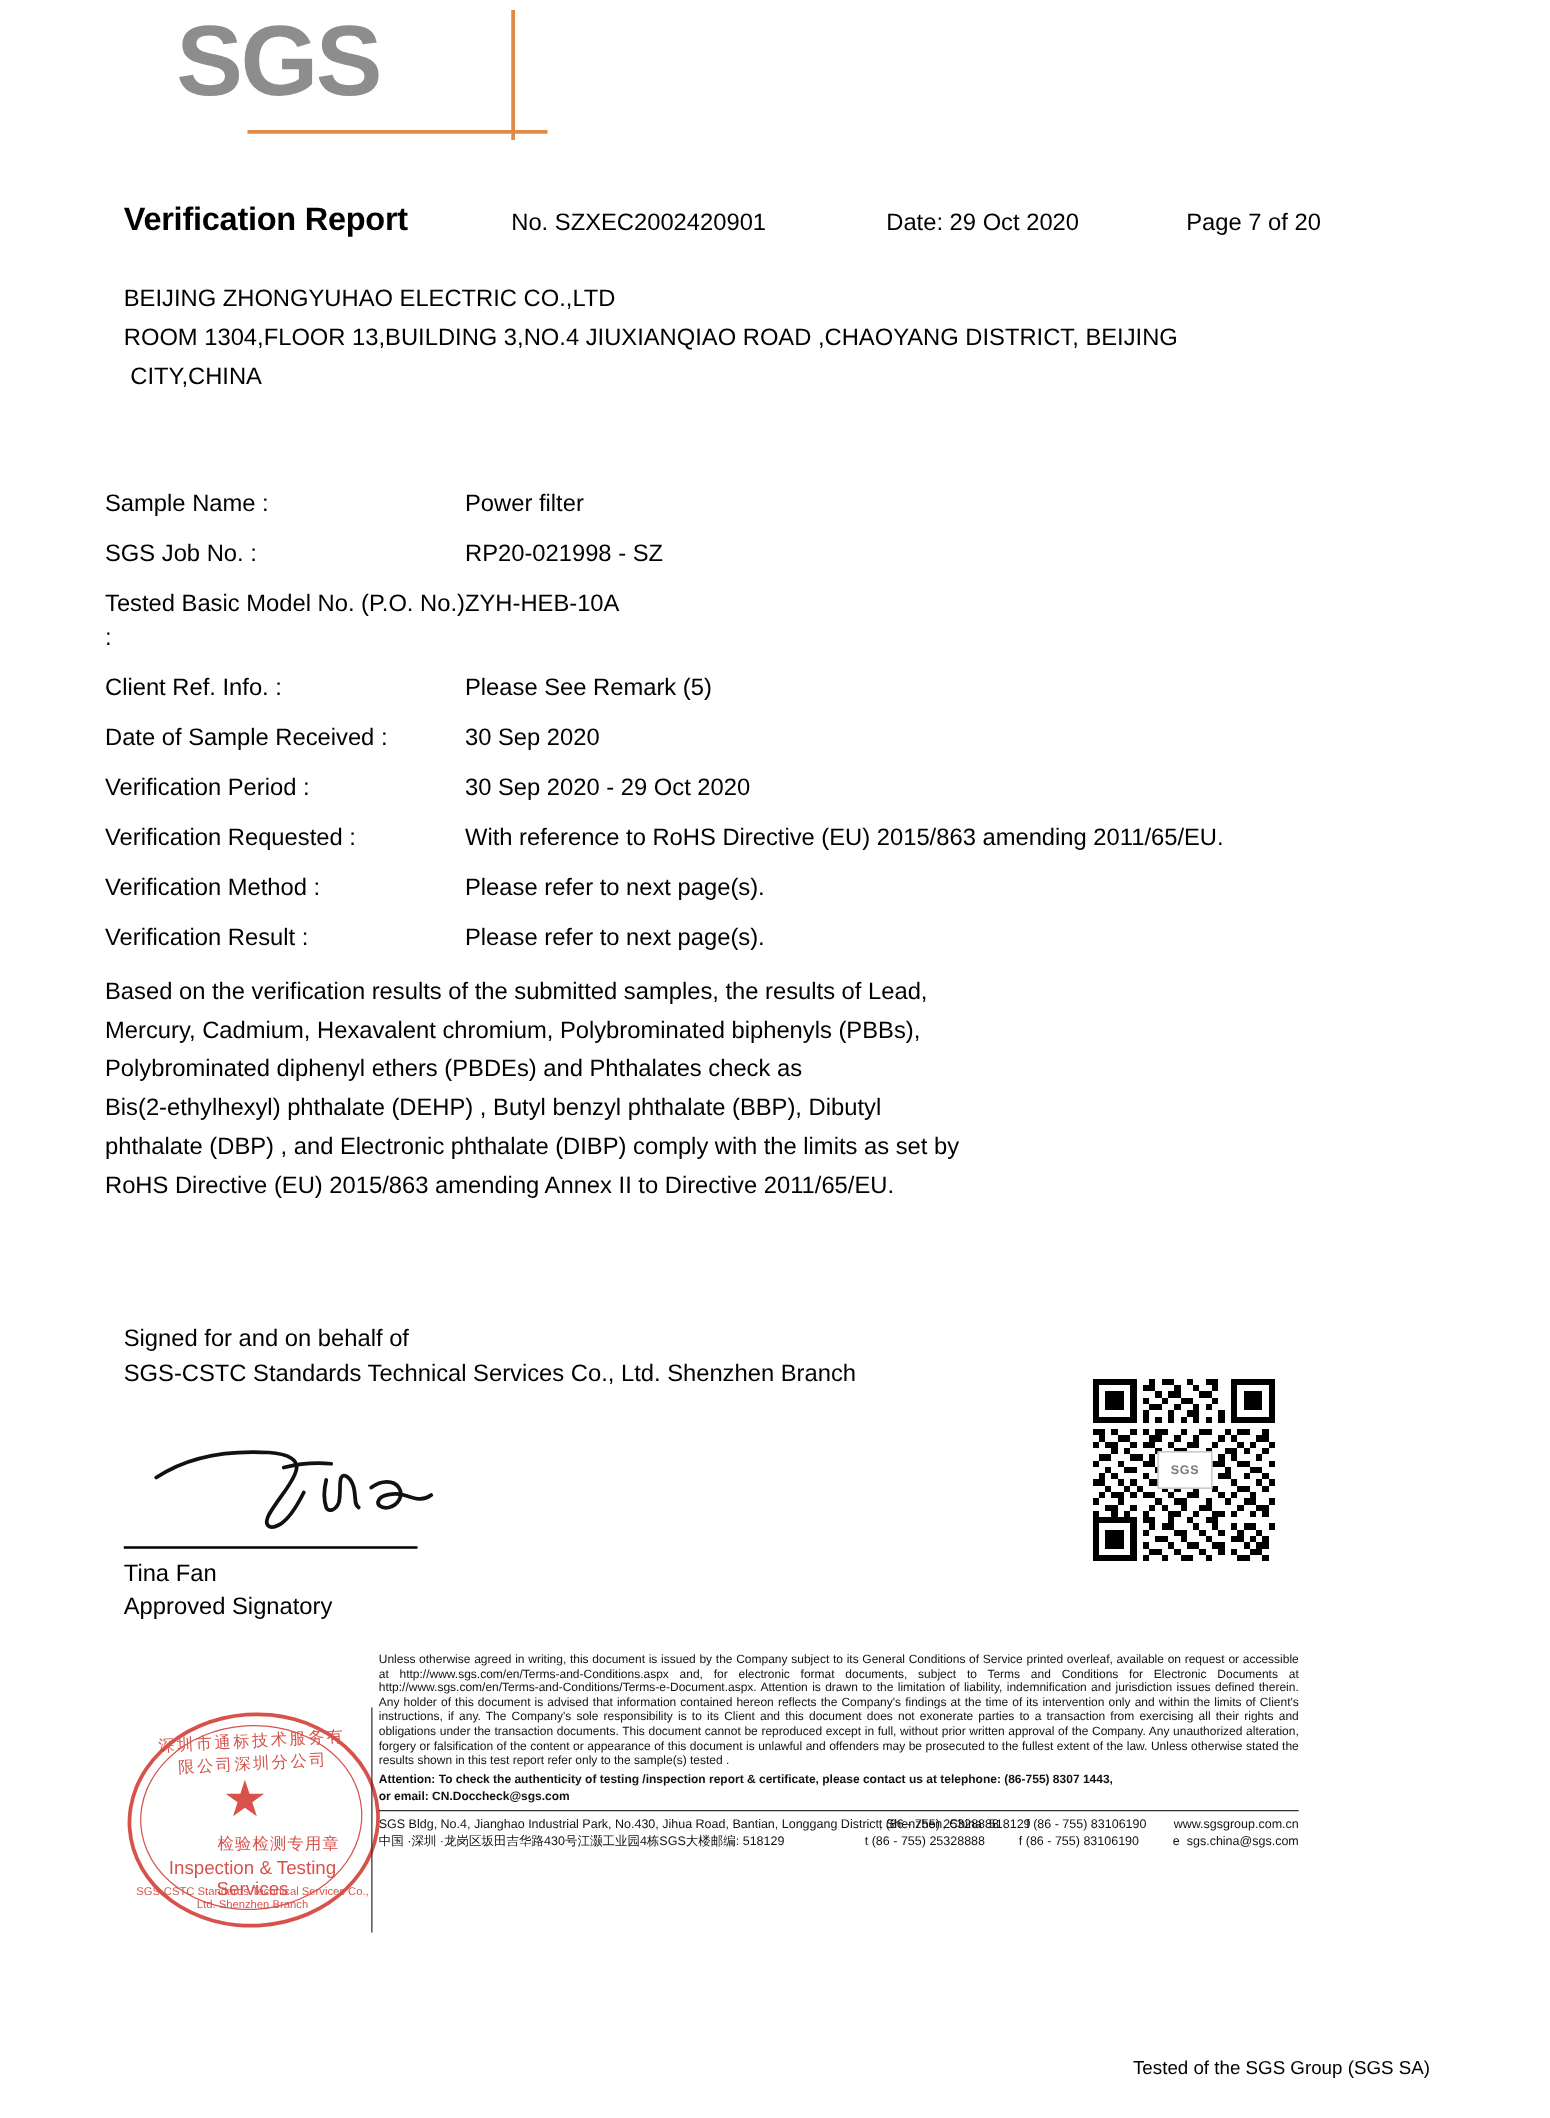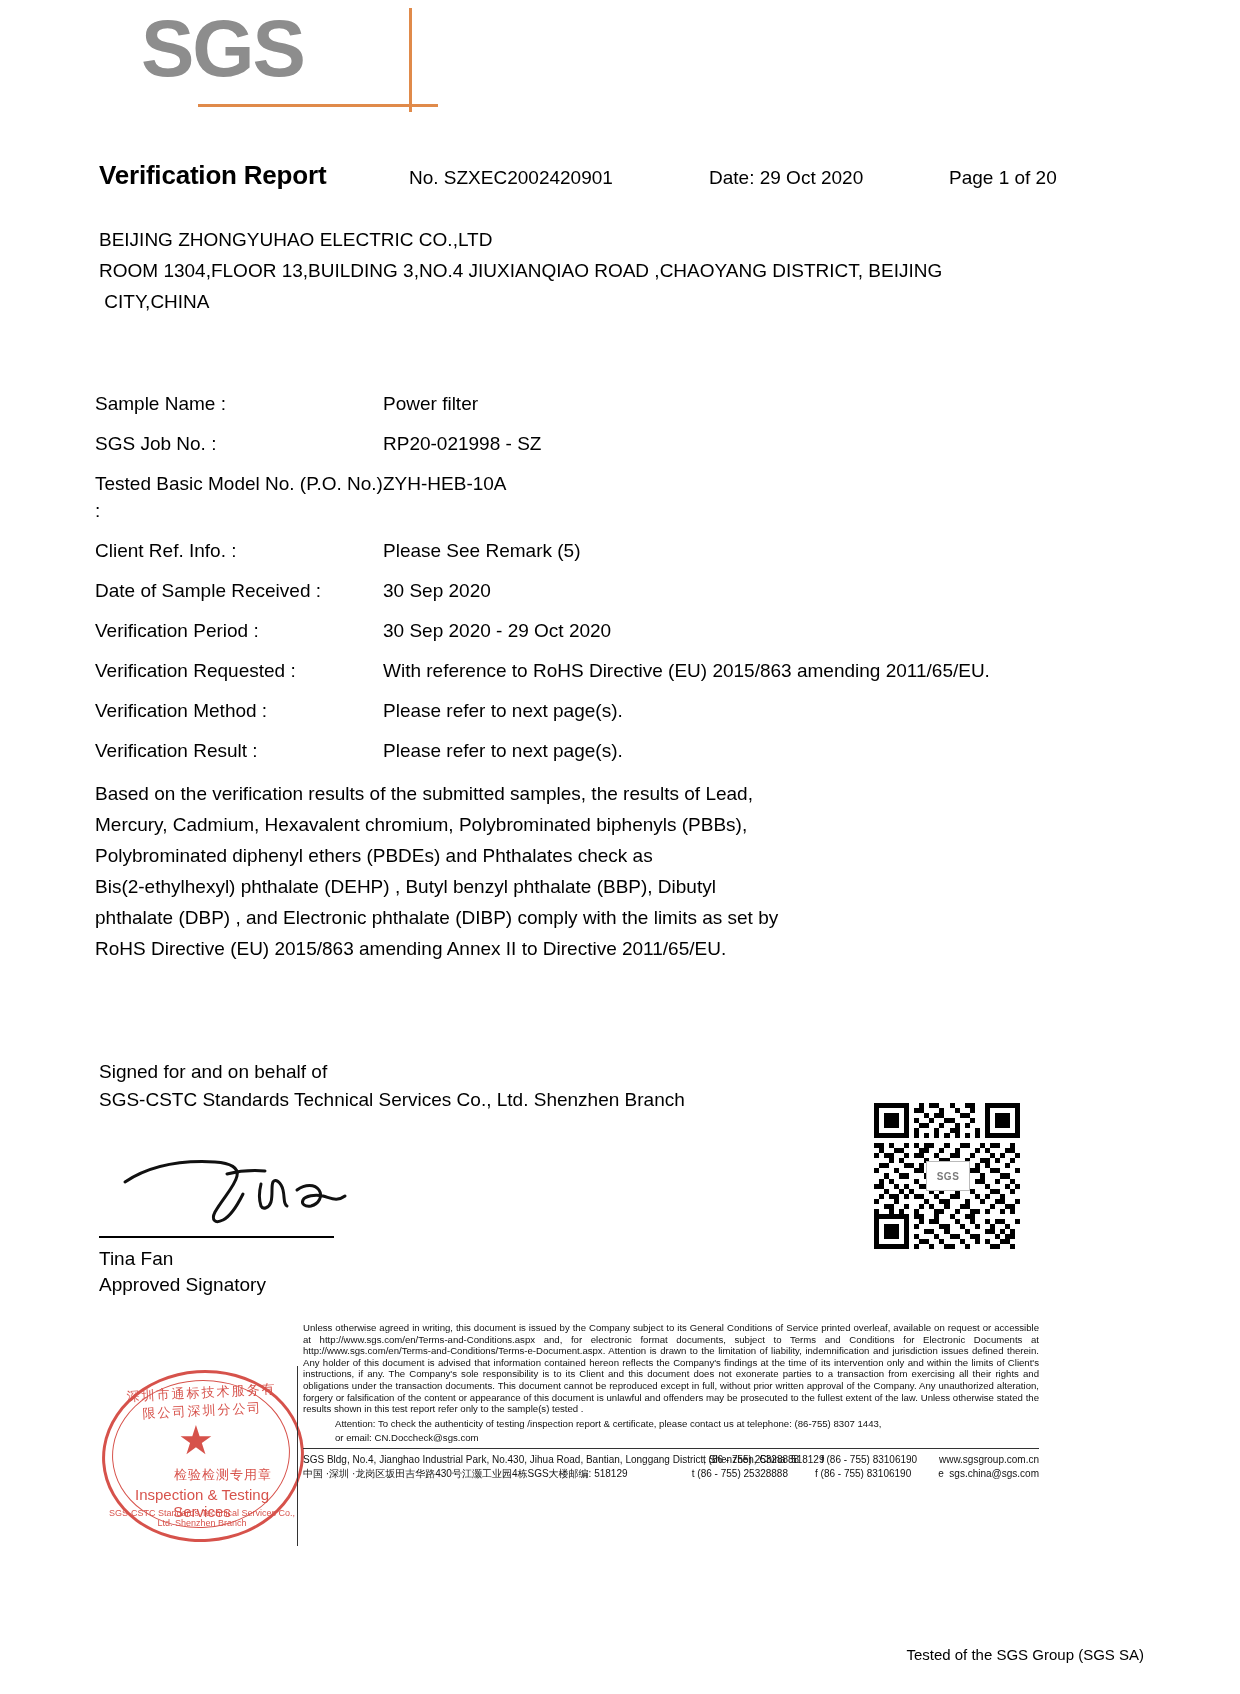--- a/index.html
+++ b/index.html
@@ -91,21 +91,21 @@
     top: 224px;
     width: 1040px;
     font-size: 19px;
     line-height: 31px;
   }
   .client-block div { white-space: pre; }
 
   
   .details {
     position: absolute;
-    left: 95px;
+    left: 84px;
     top: 390px;
     width: 1040px;
     font-size: 19px;
   }
   .det-row {
     display: flex;
     margin-bottom: 13px;
     line-height: 27px;
   }
   .det-label {
@@ -256,23 +256,22 @@
     top: 1322px;
     width: 736px;
     font-size: 9.6px;
     line-height: 11.6px;
     font-family: "Liberation Sans", sans-serif;
     color: #111;
   }
   .footer p { margin: 0; }
   .footer .legal { text-align: justify; }
   .footer .attention {
-    font-weight: normal;
+    font-weight: bold;
     margin-top: 3px;
-    margin-left: 32px;
   }
   .footer-sep {
     width: 736px;
     height: 1px;
     background: #333;
     margin: 4px 0 4px 0;
   }
   .footer-addr {
     font-size: 10px;
     line-height: 14px;
@@ -309,21 +308,21 @@
   <div class="logo-block">
     <div class="logo-text">SGS</div>
     <div class="logo-vline"></div>
     <div class="logo-hline"></div>
   </div>
 
   <div class="title-row">
     <div class="doc-title">Verification Report</div>
     <div class="doc-no">No. SZXEC2002420901</div>
     <div class="doc-date">Date: 29 Oct 2020</div>
-    <div class="doc-page">Page 1 of 20</div>
+    <div class="doc-page">Page 7 of 20</div>
   </div>
 
   <div class="client-block">
     <div>BEIJING ZHONGYUHAO ELECTRIC CO.,LTD</div>
     <div>ROOM 1304,FLOOR 13,BUILDING 3,NO.4 JIUXIANQIAO ROAD ,CHAOYANG DISTRICT, BEIJING</div>
     <div> CITY,CHINA</div>
   </div>
 
   <div class="details">
 

